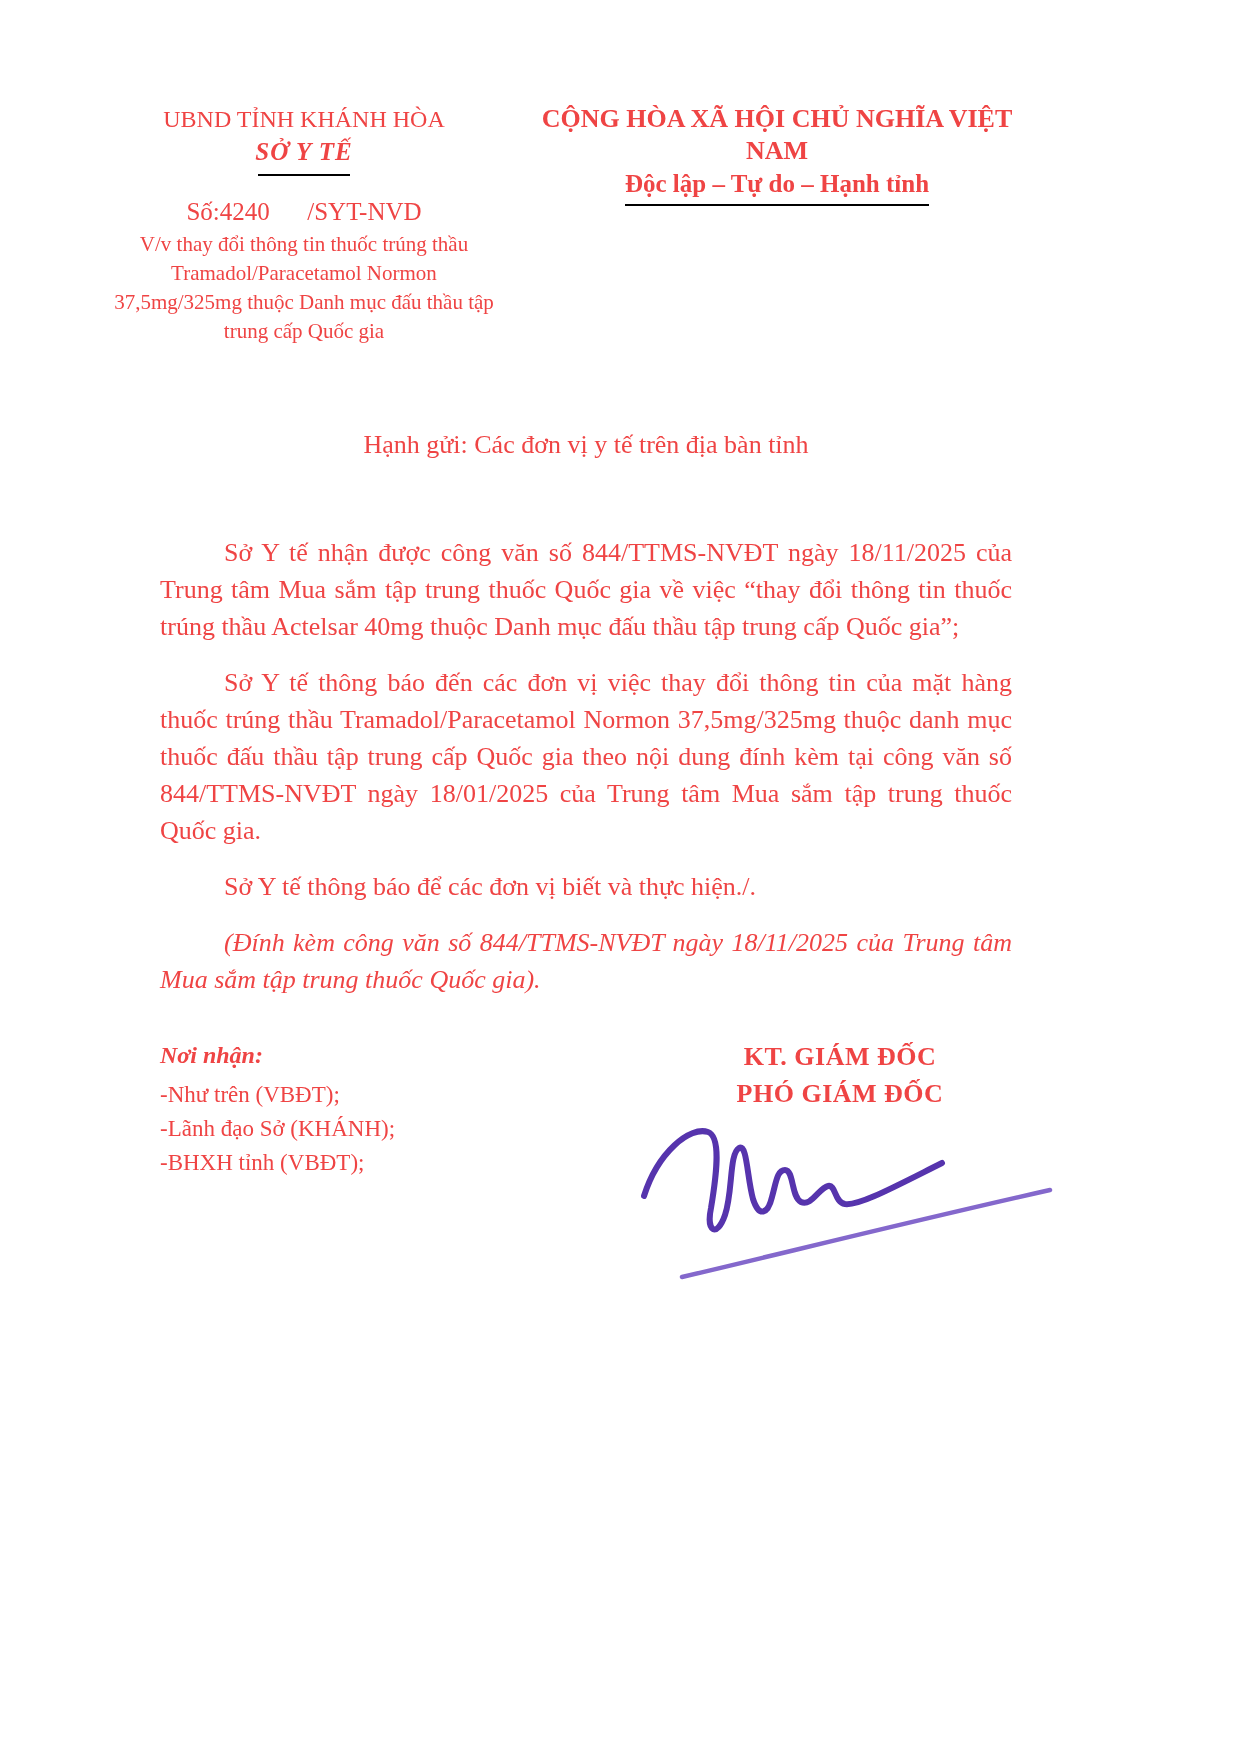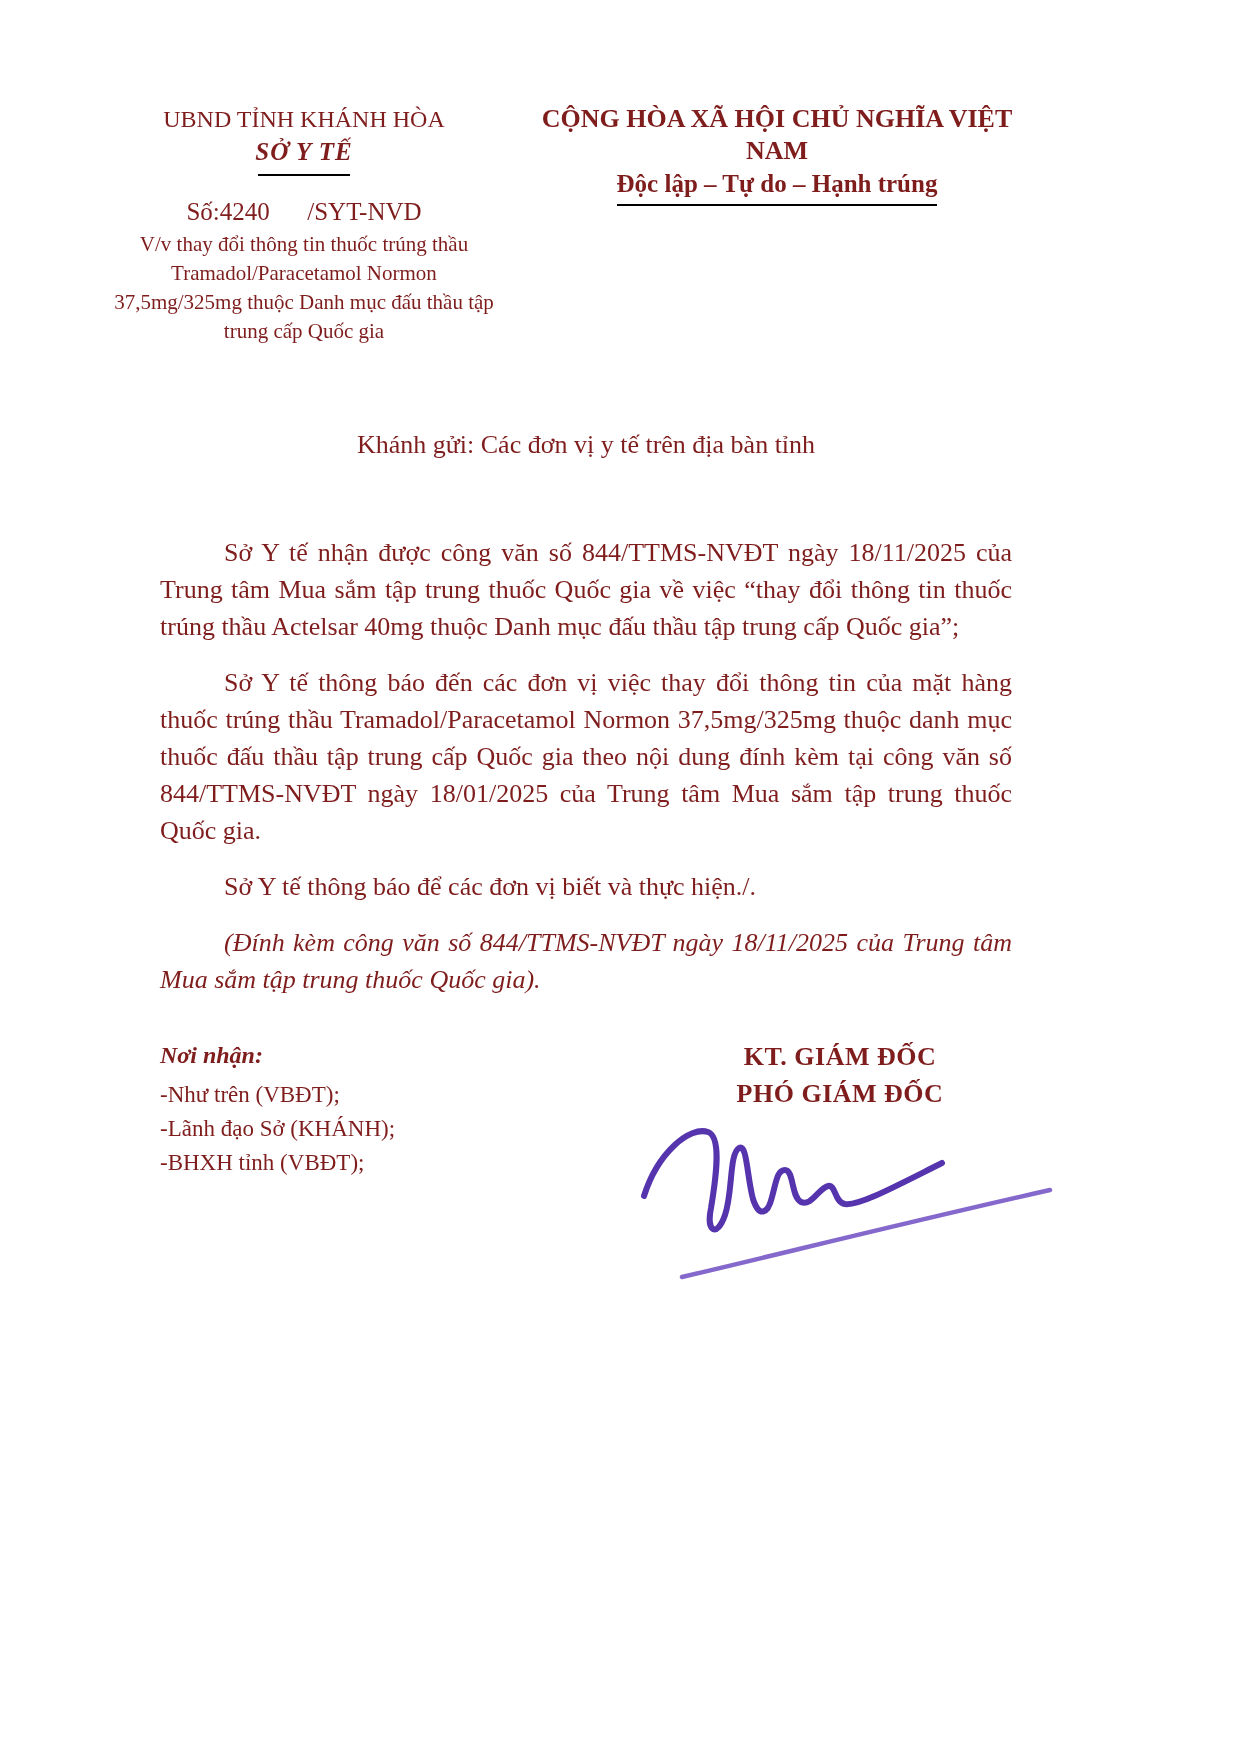--- a/index.html
+++ b/index.html
@@ -5,21 +5,21 @@
   html, body {
     margin: 0;
     padding: 0;
     background: #ffffff;
   }
   .page {
     position: relative;
     width: 1241px;
     height: 1285px;
     background: #ffffff;
-    color: #7f1d1d;
+    color: #ef4444;
     font-family: "Liberation Serif", "DejaVu Serif", serif;
     box-sizing: border-box;
     overflow: hidden;
   }
   
   .header {
     display: flex;
     padding-top: 103px;
   }
   .header-left {
@@ -162,26 +162,26 @@
   <div class="header">
     <div class="header-left">
       <div class="org-parent">UBND TỈNH KHÁNH HÒA</div>
       <div class="org">SỞ Y TẾ</div>
       <div class="org-rule"></div>
       <div class="doc-number">Số:4240      /SYT-NVD</div>
       <div class="subject">V/v thay đổi thông tin thuốc trúng thầu Tramadol/Paracetamol Normon 37,5mg/325mg thuộc Danh mục đấu thầu tập trung cấp Quốc gia</div>
     </div>
     <div class="header-right">
       <div class="country">CỘNG HÒA XÃ HỘI CHỦ NGHĨA VIỆT NAM</div>
-      <div><span class="motto">Độc lập – Tự do – Hạnh trúng</span></div>
+      <div><span class="motto">Độc lập – Tự do – Hạnh tỉnh</span></div>
     </div>
   </div>
 
   <div class="doc-body">
-    <div class="salutation">Khánh gửi: Các đơn vị y tế trên địa bàn tỉnh</div>
+    <div class="salutation">Hạnh gửi: Các đơn vị y tế trên địa bàn tỉnh</div>
     <p class="para-first">Sở Y tế nhận được công văn số 844/TTMS-NVĐT ngày 18/11/2025 của Trung tâm Mua sắm tập trung thuốc Quốc gia về việc “thay đổi thông tin thuốc trúng thầu Actelsar 40mg thuộc Danh mục đấu thầu tập trung cấp Quốc gia”;</p>
     <p class="para-normal">Sở Y tế thông báo đến các đơn vị việc thay đổi thông tin của mặt hàng thuốc trúng thầu Tramadol/Paracetamol Normon 37,5mg/325mg thuộc danh mục thuốc đấu thầu tập trung cấp Quốc gia theo nội dung đính kèm tại công văn số 844/TTMS-NVĐT ngày 18/01/2025 của Trung tâm Mua sắm tập trung thuốc Quốc gia.</p>
     <p class="para-normal">Sở Y tế thông báo để các đơn vị biết và thực hiện./.</p>
     <p class="para-attachment">(Đính kèm công văn số 844/TTMS-NVĐT ngày 18/11/2025 của Trung tâm Mua sắm tập trung thuốc Quốc gia).</p>
   </div>
 
   <div class="footer">
     <div class="recipients">
       <div class="recipients-label">Nơi nhận:</div>
       <div class="recipients-list">

